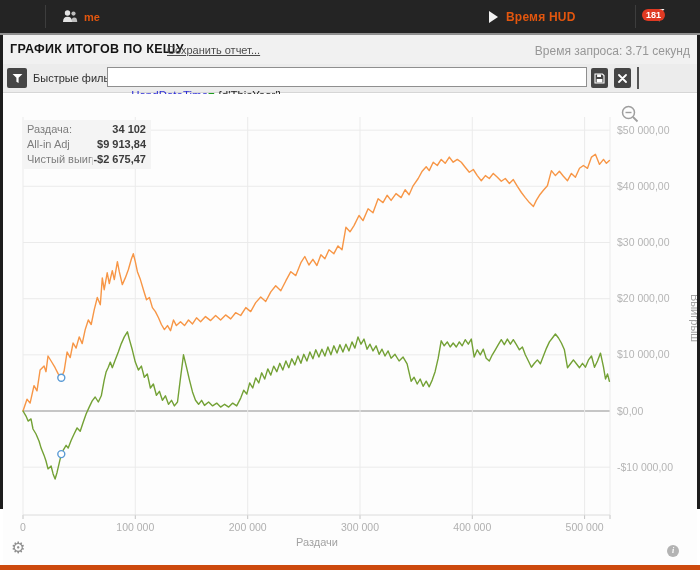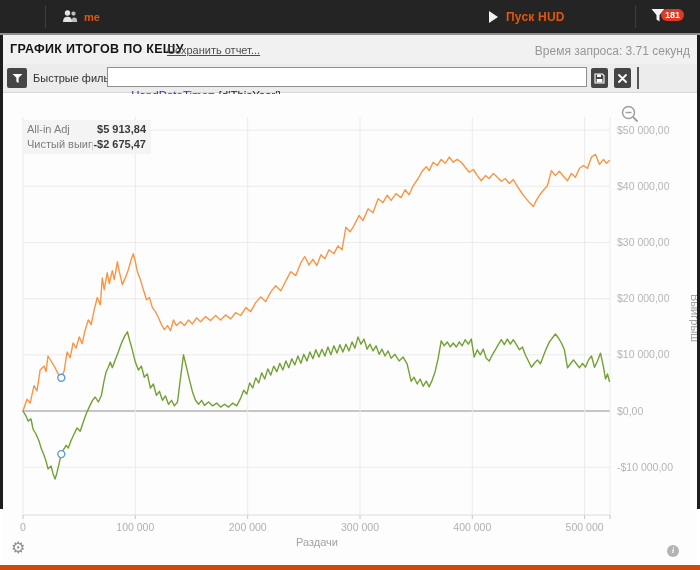--- a/index.html
+++ b/index.html
@@ -12,21 +12,21 @@
   .topbar{position:absolute;left:0;top:0;width:700px;height:33px;background:#242424;}
   .tb-sep{position:absolute;top:5px;width:1px;height:23px;background:#3d3d3d;}
   .tb-item{position:absolute;top:0;height:33px;display:flex;align-items:center;cursor:pointer;}
   .me-item{left:62px;}
   .me-item .lbl{color:#e2560e;font-size:11px;font-weight:bold;margin-left:6px;}
   .hud-item{left:489px;}
   .play-tri{width:0;height:0;border-top:6px solid transparent;border-bottom:6px solid transparent;border-left:9px solid #f2f2f2;}
   .hud-item .lbl{color:#e2560e;font-size:12px;font-weight:bold;margin-left:8px;letter-spacing:.2px;}
   .funnel-item{left:650px;}
   .badge{
-    position:absolute;left:661px;top:9px;background:#df3a23;color:#fff;
+    position:absolute;left:642px;top:9px;background:#df3a23;color:#fff;
     font-size:9px;font-weight:bold;padding:1px 4px;border-radius:7px;line-height:10px;
   }
   .gray-strip{position:absolute;left:0;top:33px;width:700px;height:2px;background:#8f8f8f;}
   
   .window{
     position:absolute;left:0;top:35px;width:694px;height:474px;
     border-left:3px solid #1d1d1d;border-right:3px solid #1d1d1d;background:#fff;
   }
   .titlerow{position:absolute;left:0;top:0;width:100%;height:29px;background:#f1f1f1;}
   .page-title{position:absolute;left:7px;top:7px;font-size:12.5px;font-weight:bold;color:#141414;letter-spacing:.3px;}
@@ -77,21 +77,21 @@
         <circle cx="11.5" cy="3.6" r="2.1" fill="#bdbdbd"></circle>
         <path d="M9.3 12 q0.2 -4.4 3 -4.4 q2.9 0 2.9 4.4 z" fill="#bdbdbd"></path>
         <circle cx="5.5" cy="3" r="2.7" fill="#e3e3e3"></circle>
         <path d="M1 12 q0 -5.2 4.5 -5.2 q4.6 0 4.6 5.2 z" fill="#e3e3e3"></path>
       </svg>
     </span>
     <span class="lbl">me</span>
   </div>
   <div class="tb-item hud-item">
     <span class="play-tri"></span>
-    <span class="lbl">Пуск HUD</span>
+    <span class="lbl">Время HUD</span>
   </div>
   <div class="tb-sep" style="left:635px"></div>
   <div class="tb-item funnel-item">
     <span>
       <svg width="16" height="16" viewBox="0 0 16 16">
         <path d="M1.5 2 H14.5 L9.5 8 V14.5 L6.5 12.5 V8 Z" fill="#f5f5f5"></path>
       </svg>
     </span>
   </div>
   <span class="badge">181</span>
@@ -171,22 +171,26 @@
         <polyline points="20.0,317.0 24.0,305.2 27.1,309.1 31.0,291.7 34.0,296.8 37.1,276.0 41.1,272.1 43.0,277.7 45.0,262.0 48.1,267.0 52.1,273.7 55.2,279.9 58.3,283.9 61.1,277.1 64.1,258.0 67.2,263.6 70.1,249.0 73.1,254.1 76.2,242.9 79.2,249.6 82.2,235.6 85.3,226.0 88.2,230.5 91.2,215.9 94.3,203.5 97.3,210.8 99.3,183.9 101.2,195.7 104.2,178.8 106.3,189.5 109.3,176.6 111.3,185.6 114.4,167.6 116.3,177.7 119.3,190.6 122.3,183.9 125.4,175.5 128.3,165.3 130.3,159.7 132.3,167.6 134.4,177.7 137.4,185.6 140.4,195.7 143.5,205.8 146.4,203.5 149.4,213.6 152.4,217.6 155.5,223.8 158.4,230.5 161.4,235.6 164.5,231.6 167.5,236.7 170.5,226.0 173.4,231.6 177.5,227.7 181.5,231.6 185.5,226.0 189.5,229.9 193.5,223.8 197.6,227.7 202.5,222.6 207.6,226.6 212.6,221.5 217.6,226.0 222.6,220.9 227.7,224.9 232.6,218.7 237.7,221.5 242.8,213.6 247.7,217.6 252.7,208.6 257.7,203.0 262.7,207.5 267.8,197.9 272.7,191.7 277.8,196.8 282.9,186.7 287.8,177.7 292.8,181.6 297.9,168.7 301.8,162.5 305.9,171.0 309.9,165.3 313.9,171.5 317.9,160.8 321.9,164.8 326.0,155.8 330.9,159.7 335.0,151.9 339.0,155.8 342.9,133.3 347.0,137.8 351.0,131.6 356.0,121.5 360.0,126.6 365.1,114.8 370.0,118.7 375.1,104.7 380.0,108.6 384.1,101.3 388.1,106.4 393.0,99.6 398.1,103.6 402.1,95.7 406.1,100.7 410.1,91.8 415.2,84.5 419.2,77.2 423.2,72.7 426.2,76.6 430.2,68.2 434.3,71.5 438.2,65.4 442.2,69.3 446.3,63.1 450.2,68.2 454.3,65.4 458.3,68.2 462.2,73.2 466.3,78.3 470.3,75.5 474.3,81.6 478.3,86.7 482.4,81.6 486.3,84.5 490.3,79.4 494.4,83.3 498.3,87.3 502.3,84.5 506.4,89.5 510.3,85.6 514.4,92.3 518.4,98.5 522.3,103.6 526.4,108.6 530.4,112.5 533.3,106.4 536.4,101.3 540.4,96.3 544.4,91.8 548.4,76.6 552.4,81.6 556.4,77.2 560.4,82.2 564.5,86.7 568.4,79.4 572.4,83.3 576.5,74.3 580.4,71.5 584.5,74.3 588.5,63.1 592.4,60.3 596.5,70.4 600.5,65.4 603.4,69.3 606.4,66.5" fill="none" stroke="#f79646" stroke-width="1.4" stroke-linejoin="round" stroke-linecap="round"></polyline>
         <polyline points="20.0,317.0 23.0,322.1 25.1,327.1 28.0,324.9 30.0,335.0 33.0,340.0 36.1,347.3 38.1,354.1 41.1,361.4 43.0,367.0 45.0,374.9 48.1,372.0 50.1,379.9 52.1,385.0 54.1,378.2 56.2,369.2 58.3,360.1 60.1,356.3 63.1,351.3 65.2,354.1 68.2,346.2 71.1,340.0 74.1,333.9 77.2,337.2 80.2,328.2 83.2,319.8 86.2,313.1 89.2,306.9 92.2,303.0 95.3,308.0 98.3,301.8 101.2,286.1 103.2,277.7 105.3,273.2 107.3,268.1 109.3,273.7 112.2,265.9 115.3,258.0 118.3,249.6 121.3,242.9 124.4,237.8 126.3,245.1 129.3,255.8 132.3,268.1 135.4,276.0 138.4,272.1 141.3,283.3 144.3,279.9 147.4,294.0 150.4,290.0 153.4,301.3 156.4,297.3 159.4,306.3 162.4,301.8 165.5,310.3 168.5,306.3 171.4,311.9 174.5,308.0 177.5,283.9 180.5,260.8 183.6,273.7 186.5,286.1 189.5,297.9 192.5,306.3 195.6,310.3 198.6,306.3 201.5,311.4 205.6,308.0 209.6,311.9 213.7,309.1 217.6,313.1 221.6,310.3 225.7,313.1 229.7,309.1 233.7,311.9 237.7,304.1 240.7,296.2 243.8,300.1 246.7,288.9 249.7,294.0 252.7,283.9 255.8,288.9 258.7,278.8 261.7,285.0 264.8,274.9 267.8,281.1 270.7,272.1 273.8,277.7 276.8,269.3 279.8,276.0 282.9,267.0 285.8,273.7 288.8,264.8 291.8,270.9 294.9,262.0 297.9,269.3 300.8,260.3 303.9,267.0 306.9,258.0 309.9,264.8 312.8,255.8 315.9,263.1 318.9,255.2 321.9,262.0 324.9,253.0 327.9,260.8 330.9,251.8 334.0,259.1 336.9,250.7 339.9,258.0 342.9,250.2 346.0,256.9 349.0,247.9 351.9,254.1 355.0,242.9 358.0,250.2 361.0,245.1 364.1,255.2 367.0,250.2 370.0,256.9 373.1,251.8 376.1,260.3 379.0,255.2 382.0,262.0 385.1,256.9 388.1,264.2 392.0,260.3 396.1,267.0 400.1,263.1 404.1,269.8 408.1,287.2 411.1,283.3 414.2,290.0 417.2,285.0 420.1,292.3 423.2,287.2 426.2,292.8 429.2,286.1 432.1,277.7 435.2,264.2 438.2,246.8 441.2,251.8 444.3,247.9 447.2,253.0 450.2,249.0 453.3,253.0 456.3,247.9 459.2,251.8 462.2,245.7 465.3,250.2 468.3,245.1 471.2,263.1 474.3,255.8 477.3,260.8 480.3,255.2 483.2,264.2 486.3,267.0 489.3,260.8 492.3,255.8 495.3,250.7 498.3,245.7 501.3,250.7 504.4,245.1 507.4,250.2 510.3,245.7 513.4,250.7 516.4,255.8 519.4,253.0 522.3,260.8 525.4,267.0 528.4,273.2 531.4,269.3 534.4,265.9 537.4,269.8 540.4,262.0 543.5,254.1 546.4,247.9 549.4,244.0 552.4,240.0 555.5,244.0 558.4,249.0 561.4,255.8 564.5,273.7 567.5,269.8 570.4,265.9 573.4,269.8 576.5,273.7 579.5,269.3 582.4,273.2 585.5,265.9 588.5,262.0 591.5,273.2 594.5,267.0 597.5,259.1 600.5,273.2 602.5,285.0 604.5,279.9 606.4,287.2" fill="none" stroke="#73a135" stroke-width="1.4" stroke-linejoin="round" stroke-linecap="round"></polyline>
         <circle cx="58.3" cy="283.8" r="3.5" fill="#ffffff" stroke="#5b9bd5" stroke-width="1.4"></circle>
         <circle cx="58.3" cy="360.1" r="3.5" fill="#ffffff" stroke="#5b9bd5" stroke-width="1.4"></circle>
         <text x="314" y="452" fill="#a3a3a3" font-size="11" text-anchor="middle" font-family="Liberation Sans, sans-serif">Раздачи</text>
         <text x="688" y="224" fill="#a3a3a3" font-size="11" text-anchor="middle" transform="rotate(90 688 224)" font-family="Liberation Sans, sans-serif">Выигрыш</text>
       </svg>
 
     <div class="legend">
       <div class="row">
+        <span class="l">Раздача:</span>
+        <span class="v">34 102</span>
+      </div>
+      <div class="row">
         <span class="l">All-in Adj</span>
-        <span class="v">$5 913,84</span>
+        <span class="v">$9 913,84</span>
       </div>
       <div class="row">
         <span class="l">Чистый выигрыш</span>
         <span class="v">-$2 675,47</span>
       </div>
     </div>
 
     <span class="zoom-ico">
       <svg width="20" height="20" viewBox="0 0 20 20">
         <circle cx="8.5" cy="8.5" r="6" fill="none" stroke="#9e9e9e" stroke-width="1.5"></circle>

